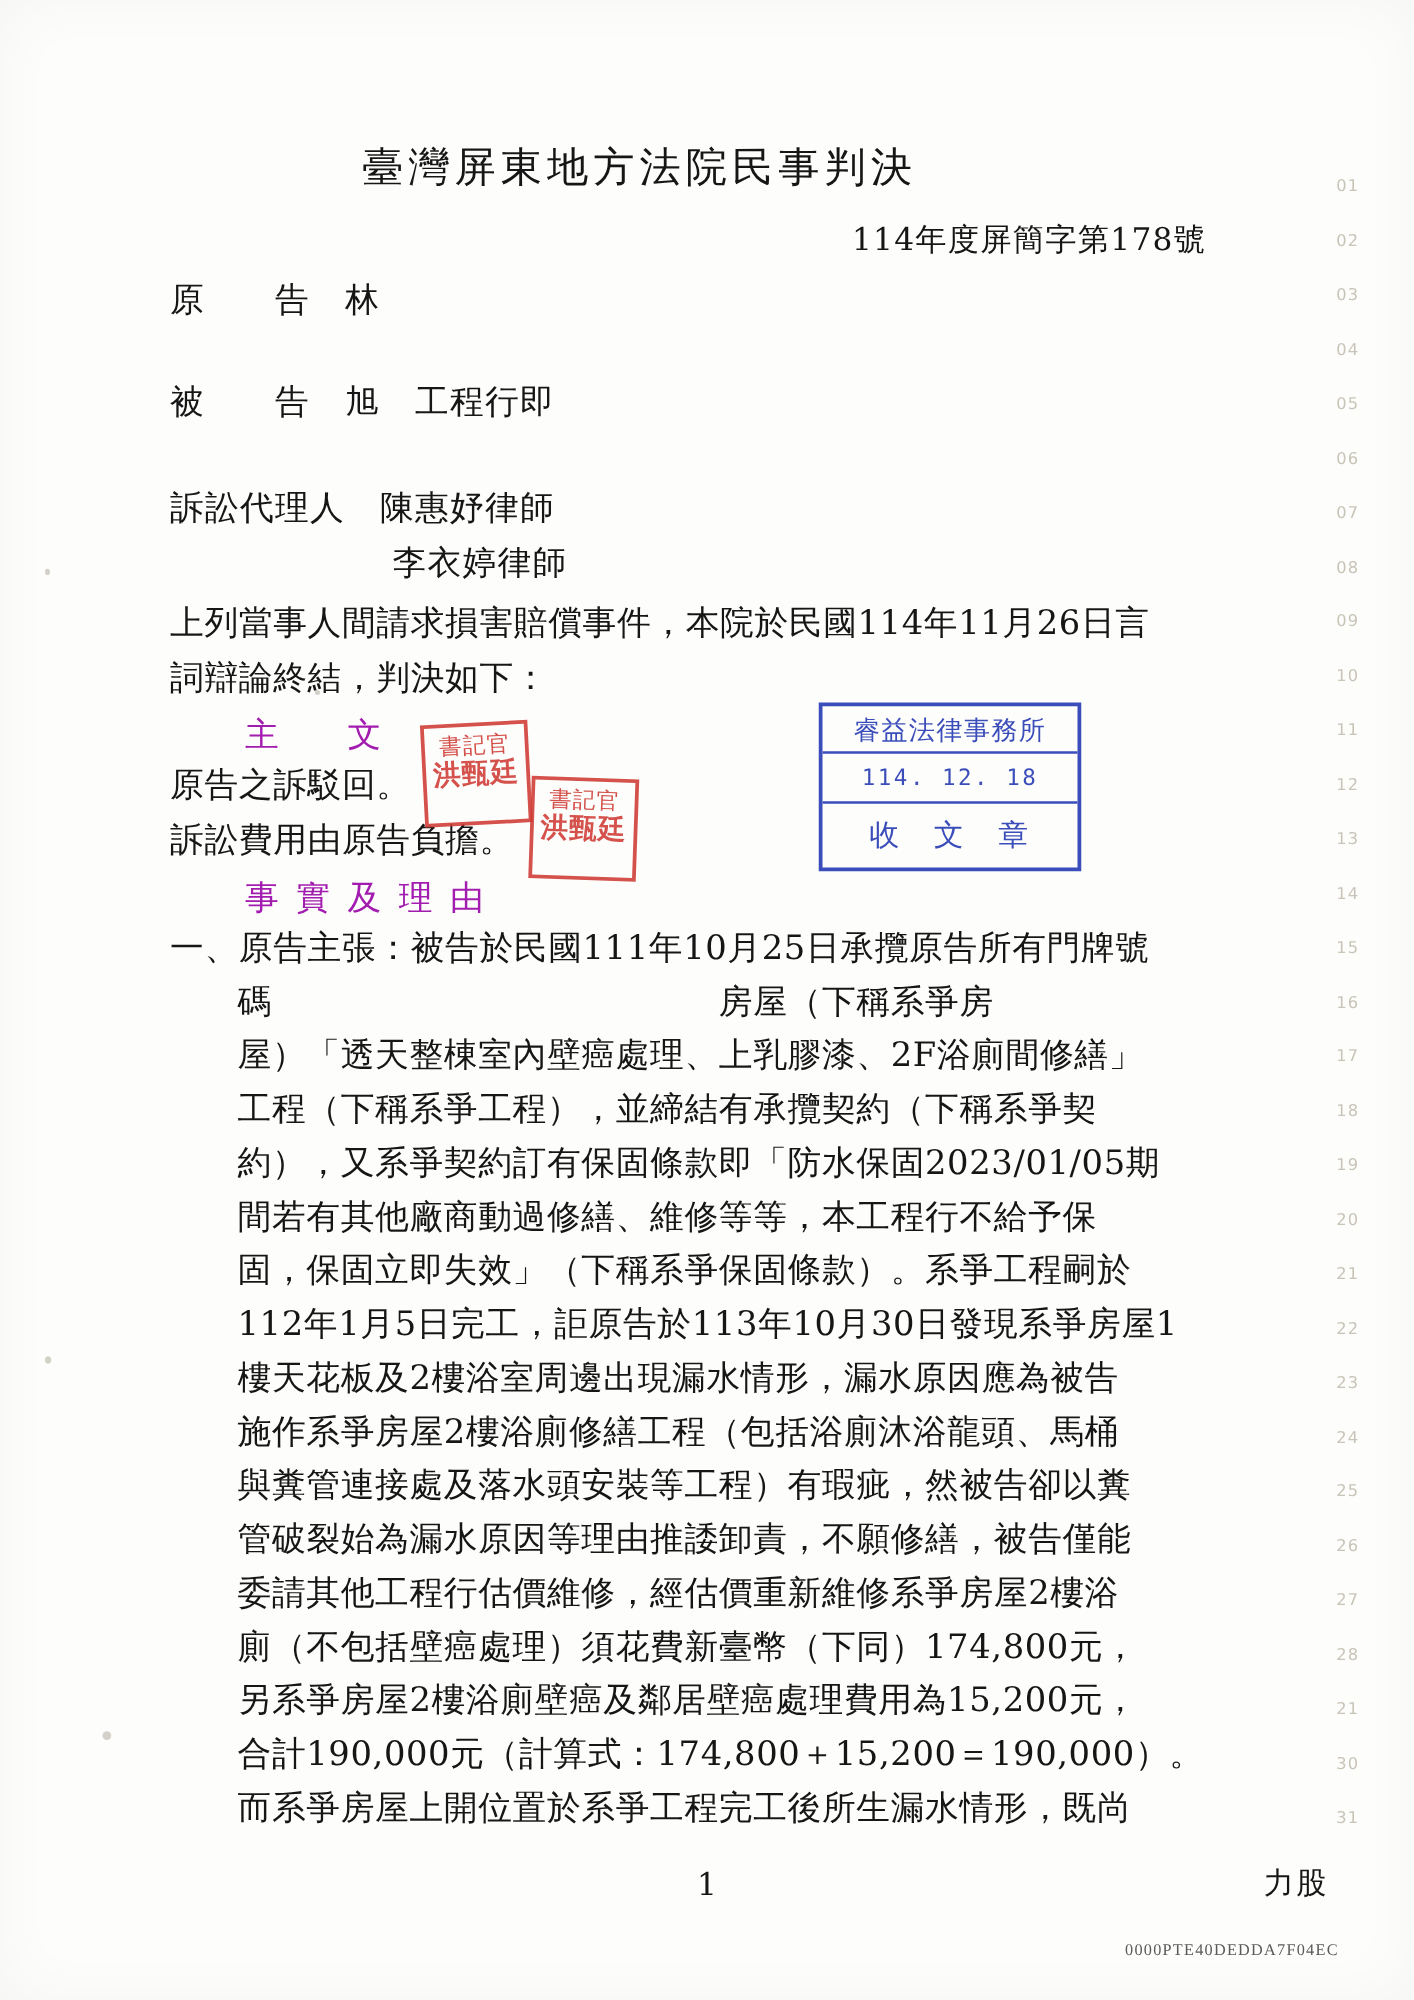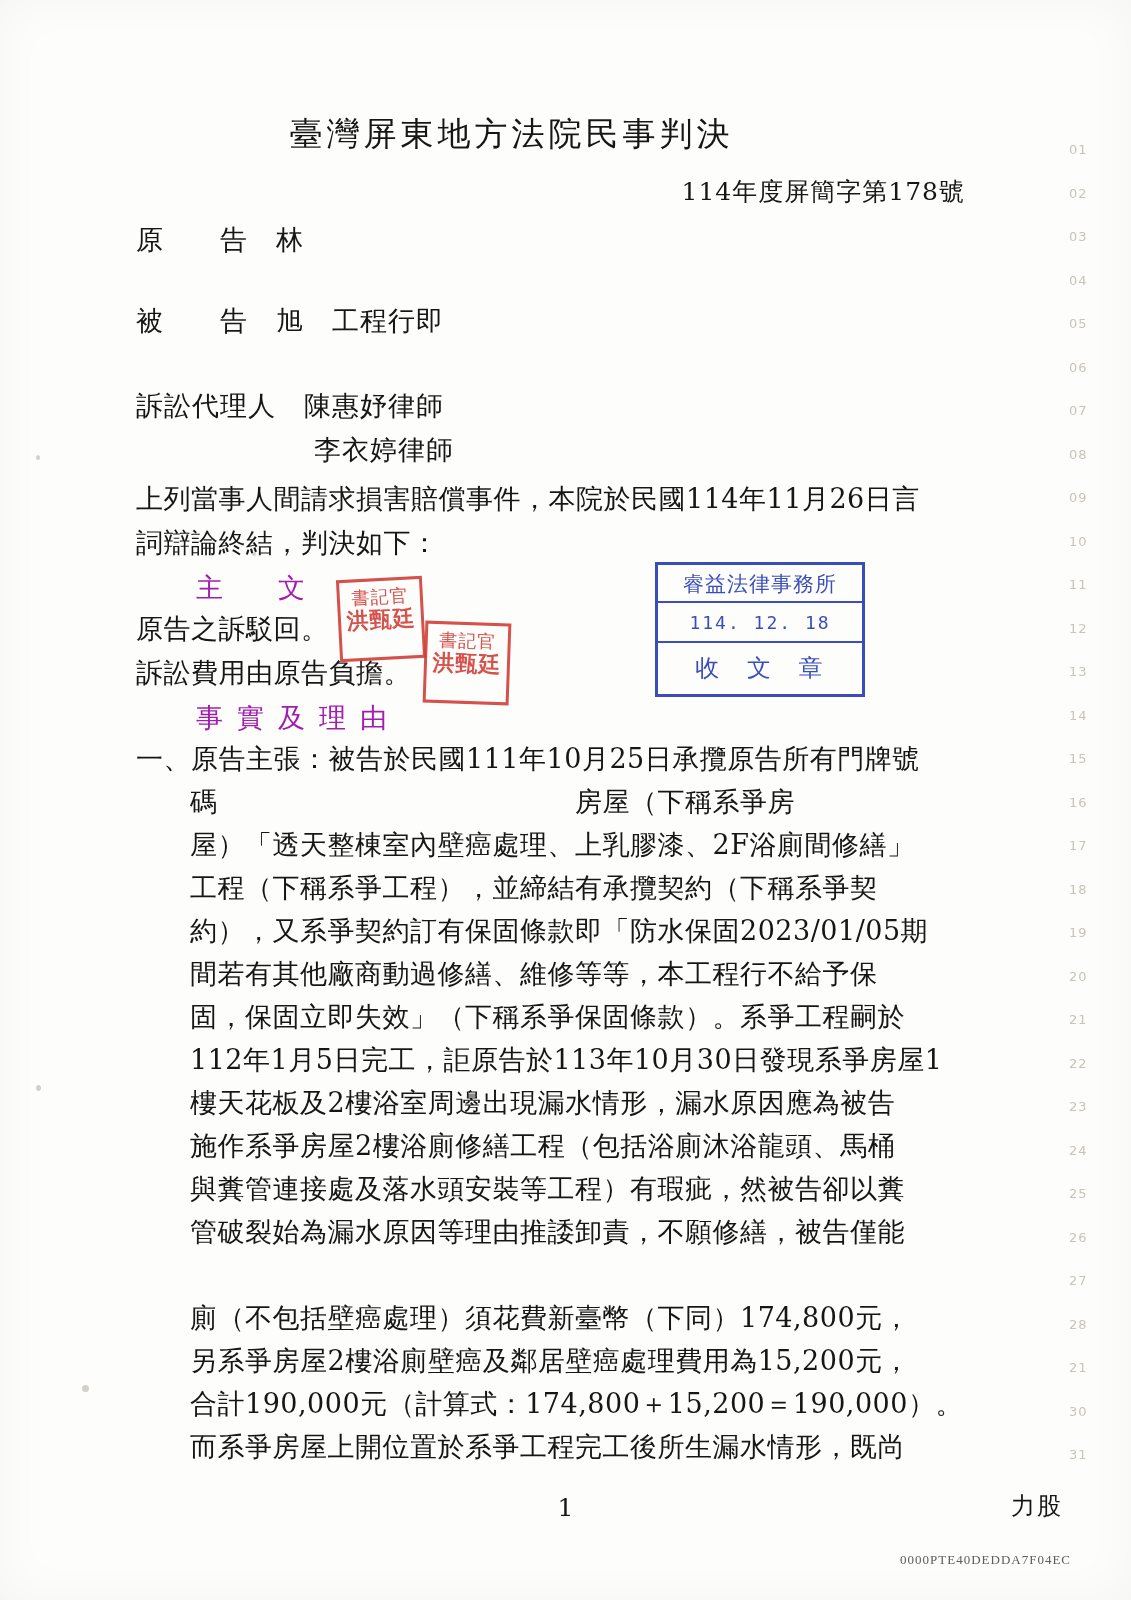--- a/index.html
+++ b/index.html
@@ -255,20 +255,21 @@
   <div class="body-line" style="top:830px; left:190px;">屋）「透天整棟室內壁癌處理、上乳膠漆、2F浴廁間修繕」</div>
   <div class="body-line" style="top:873px; left:190px;">工程（下稱系爭工程），並締結有承攬契約（下稱系爭契</div>
   <div class="body-line" style="top:916px; left:190px;">約），又系爭契約訂有保固條款即「防水保固2023/01/05期</div>
   <div class="body-line" style="top:959px; left:190px;">間若有其他廠商動過修繕、維修等等，本工程行不給予保</div>
   <div class="body-line" style="top:1002px; left:190px;">固，保固立即失效」（下稱系爭保固條款）。系爭工程嗣於</div>
   <div class="body-line" style="top:1045px; left:190px;">112年1月5日完工，詎原告於113年10月30日發現系爭房屋1</div>
   <div class="body-line" style="top:1088px; left:190px;">樓天花板及2樓浴室周邊出現漏水情形，漏水原因應為被告</div>
   <div class="body-line" style="top:1131px; left:190px;">施作系爭房屋2樓浴廁修繕工程（包括浴廁沐浴龍頭、馬桶</div>
   <div class="body-line" style="top:1174px; left:190px;">與糞管連接處及落水頭安裝等工程）有瑕疵，然被告卻以糞</div>
   <div class="body-line" style="top:1217px; left:190px;">管破裂始為漏水原因等理由推諉卸責，不願修繕，被告僅能</div>
+  <div class="body-line" style="top:1260px; left:190px;">委請其他工程行估價維修，經估價重新維修系爭房屋2樓浴</div>
   <div class="body-line" style="top:1303px; left:190px;">廁（不包括壁癌處理）須花費新臺幣（下同）174,800元，</div>
   <div class="body-line" style="top:1346px; left:190px;">另系爭房屋2樓浴廁壁癌及鄰居壁癌處理費用為15,200元，</div>
   <div class="body-line" style="top:1389px; left:190px;">合計190,000元（計算式：174,800＋15,200＝190,000）。</div>
   <div class="body-line" style="top:1432px; left:190px;">而系爭房屋上開位置於系爭工程完工後所生漏水情形，既尚</div>
 
   <div class="stamp-red stamp-a">
     <span class="r1">書記官</span>
     <span class="r2">洪甄廷</span>
   </div>
   <div class="stamp-red stamp-b">

